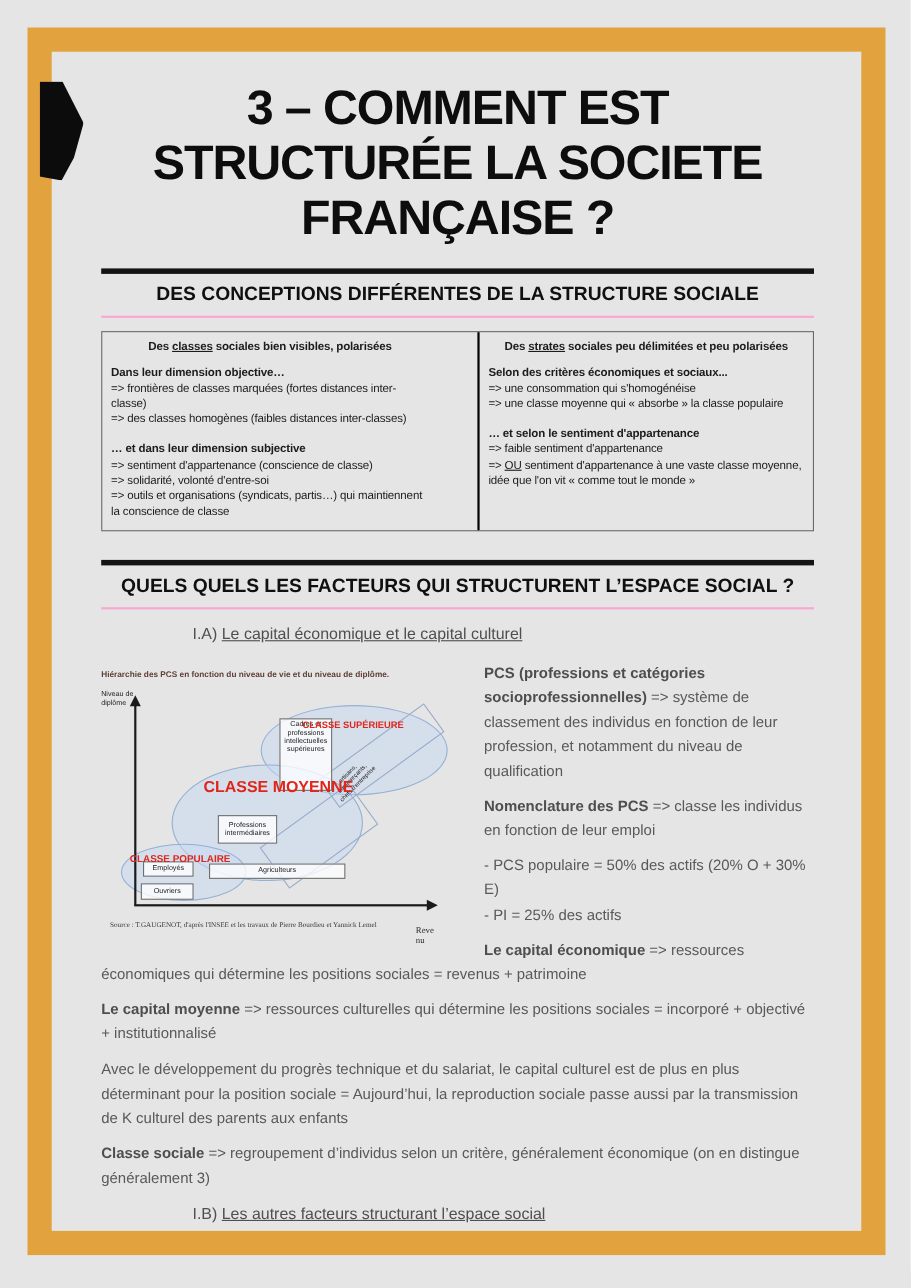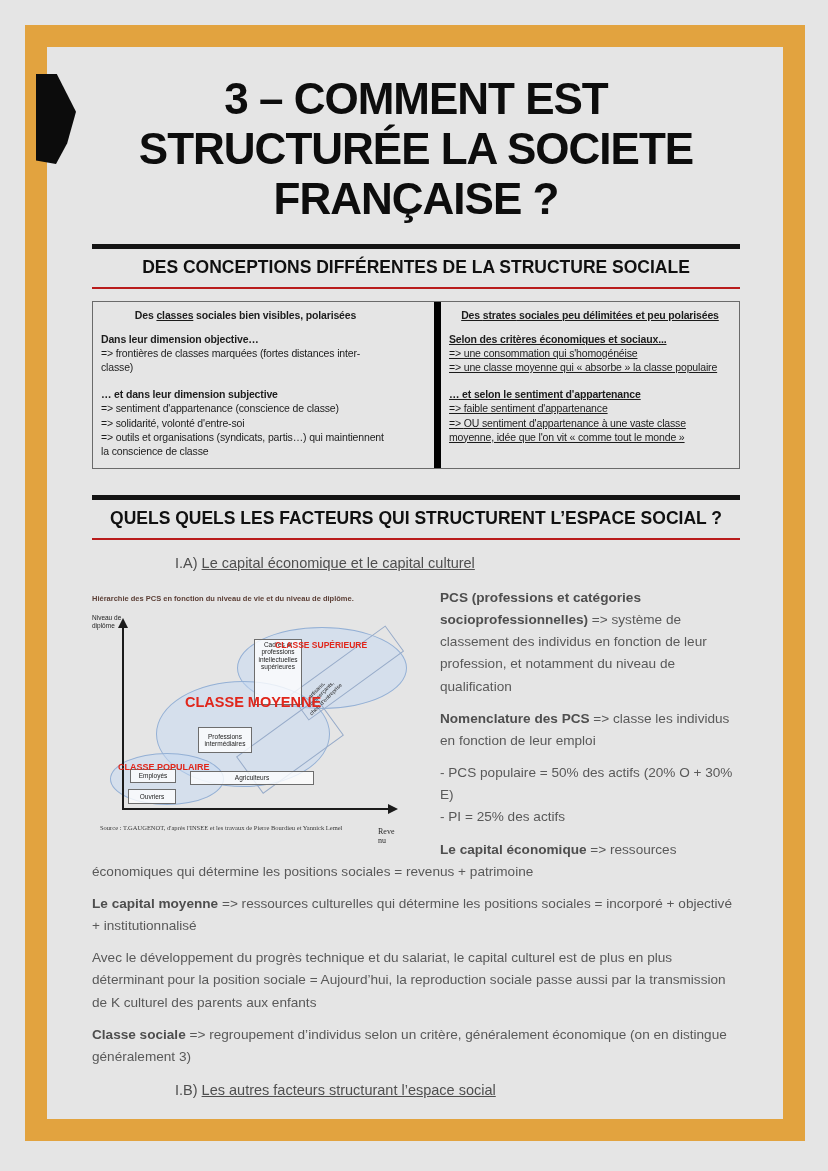--- a/index.html
+++ b/index.html
@@ -7,30 +7,30 @@
           font-family:"Liberation Sans", sans-serif; }
   .frame { position:absolute; top:25px; left:25px; right:23px; bottom:30px;
            border:22px solid #E2A33F; pointer-events:none; }
   .bookmark { position:absolute; left:36px; top:74px; width:40px; height:90px; background:#0c0c0c;
               clip-path:polygon(0 0, 52% 0, 100% 42%, 78% 77%, 50% 100%, 0 96%); }
   .content { position:absolute; left:92px; width:648px; top:64px; }
 
   .doc-title { font-size:44px; line-height:1.14; font-weight:700; letter-spacing:-1px;
                text-align:center; color:#0d0d0d; margin:10px 0 20px; }
 
-  .section-head { border-top:5px solid #141414; border-bottom:2px solid #b91c1c;
+  .section-head { border-top:5px solid #141414; border-bottom:2px solid #f9a8d4;
                   text-align:center; font-weight:700; font-size:17.5px; color:#101010;
                   padding:8px 0 9px; }
   .mb12 { margin-bottom:12px; }
   .mt26 { margin-top:26px; }
 
   .concept-table { display:grid; grid-template-columns:1fr 1fr; border:1px solid #6a6a6a;
                    font-size:10.5px; line-height:1.35; letter-spacing:-0.15px; color:#1c1c1c;gap:36px; }
   .cell { padding:6px 8px 10px; }
-  .cell + .cell { border-left:7px solid #000000;text-decoration:underline; }
+  .cell + .cell { border-left:2px solid #000000; }
   .cell-head { text-align:center; font-weight:700; margin-bottom:9px; }
   .blk-title { font-weight:700; }
   .blk2 { margin-top:13px; }
   .u { text-decoration:underline; }
 
   .subsection { color:#4f4f4f; font-size:14.5px; margin:15px 0 16px 83px; }
   .subsection-b { margin:14px 0 30px 83px; }
 
   .flow { color:#595959; font-size:13.6px; line-height:1.63; }
   .flow p { margin:0 0 10px; }
@@ -92,20 +92,21 @@
 
     <div class="section-head mb12">DES CONCEPTIONS DIFFÉRENTES DE LA STRUCTURE SOCIALE</div>
 
     <div class="concept-table">
       <div class="cell">
         <div class="cell-head">
           <span>Des </span><span class="u">classes</span><span> sociales bien visibles, polarisées</span>
         </div>
         <div class="blk-title">Dans leur dimension objective…</div>
         <div>=&gt; frontières de classes marquées (fortes distances inter-classe)</div>
+        <div>=&gt; des classes homogènes (faibles distances inter-classes)</div>
         <div class="blk-title blk2">… et dans leur dimension subjective</div>
         <div>=&gt; sentiment d'appartenance (conscience de classe)</div>
         <div>=&gt; solidarité, volonté d'entre-soi</div>
         <div>=&gt; outils et organisations (syndicats, partis…) qui maintiennent la conscience de classe</div>
       </div>
 
       <div class="cell">
         <div class="cell-head">
           <span>Des </span><span class="u">strates</span><span> sociales peu délimitées et peu polarisées</span>
         </div>

